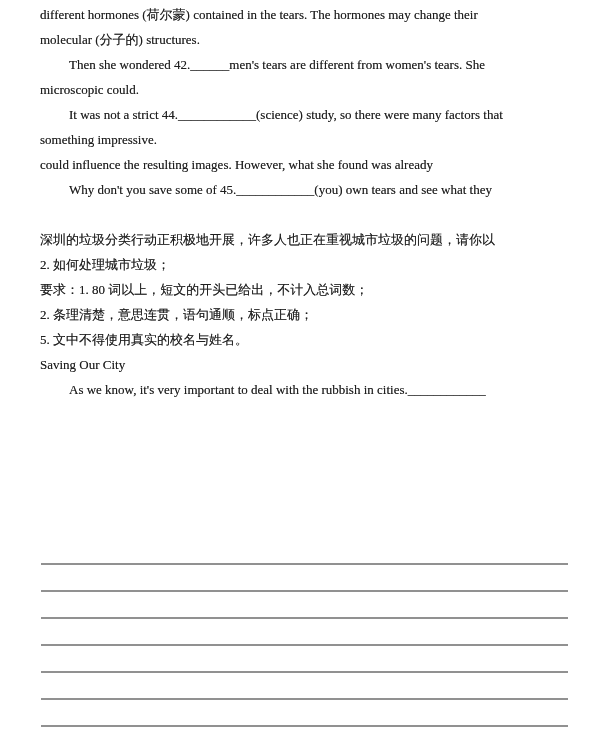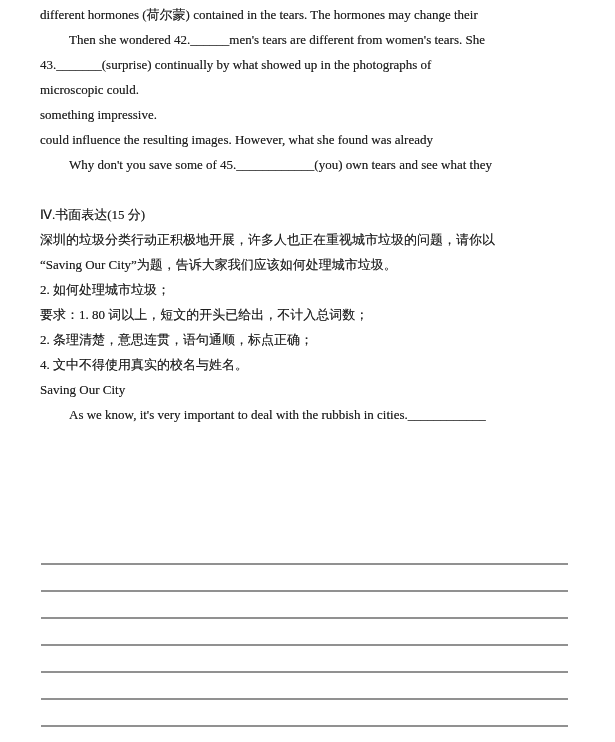--- a/index.html
+++ b/index.html
@@ -33,34 +33,33 @@
     height:25px;
     border-bottom:2px solid #919191;
   }
 </style>
 </head>
 <body>
 
 <div class="page">
   <div class="text-block" id="text-block">
       <div class="line normal">different hormones (荷尔蒙) contained in the tears. The hormones may change their</div>
+      <div class="line normal">molecular (分子的) structures.</div>
       <div class="line indent">Then she wondered 42.______men's tears are different from women's tears. She</div>
-      <div class="line normal">43._______(surprise) continually by what showed up in the photographs of</div>
       <div class="line normal">microscopic could.</div>
+      <div class="line indent">It was not a strict 44.____________(science) study, so there were many factors that</div>
       <div class="line normal">something impressive.</div>
       <div class="line normal">could influence the resulting images. However, what she found was already</div>
       <div class="line indent">Why don't you save some of 45.____________(you) own tears and see what they</div>
       <div class="line blank"></div>
-      <div class="line normal">Ⅳ.书面表达(15 分)</div>
       <div class="line normal">深圳的垃圾分类行动正积极地开展，许多人也正在重视城市垃圾的问题，请你以</div>
-      <div class="line normal">“Saving Our City”为题，告诉大家我们应该如何处理城市垃圾。</div>
       <div class="line normal">2. 如何处理城市垃圾；</div>
       <div class="line normal">要求：1. 80 词以上，短文的开头已给出，不计入总词数；</div>
       <div class="line normal">2. 条理清楚，意思连贯，语句通顺，标点正确；</div>
-      <div class="line normal">4. 文中不得使用真实的校名与姓名。</div>
+      <div class="line normal">5. 文中不得使用真实的校名与姓名。</div>
       <div class="line center">Saving Our City</div>
       <div class="line indent">As we know, it's very important to deal with the rubbish in cities.____________</div>
     </div>
   <div class="writing-area" id="writing-area">
       <div class="ruled-line" style="border-bottom-color: rgb(145, 145, 145);"></div>
       <div class="ruled-line" style="border-bottom-color: rgb(145, 145, 145);"></div>
       <div class="ruled-line" style="border-bottom-color: rgb(145, 145, 145);"></div>
       <div class="ruled-line" style="border-bottom-color: rgb(145, 145, 145);"></div>
       <div class="ruled-line" style="border-bottom-color: rgb(145, 145, 145);"></div>
       <div class="ruled-line" style="border-bottom-color: rgb(145, 145, 145);"></div>

